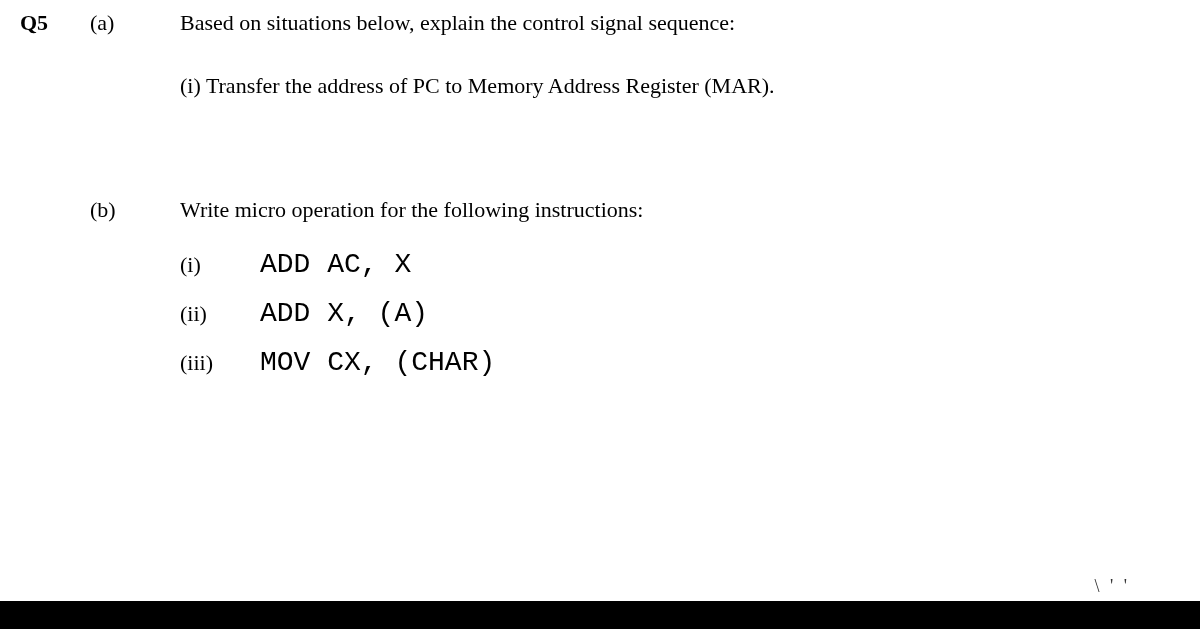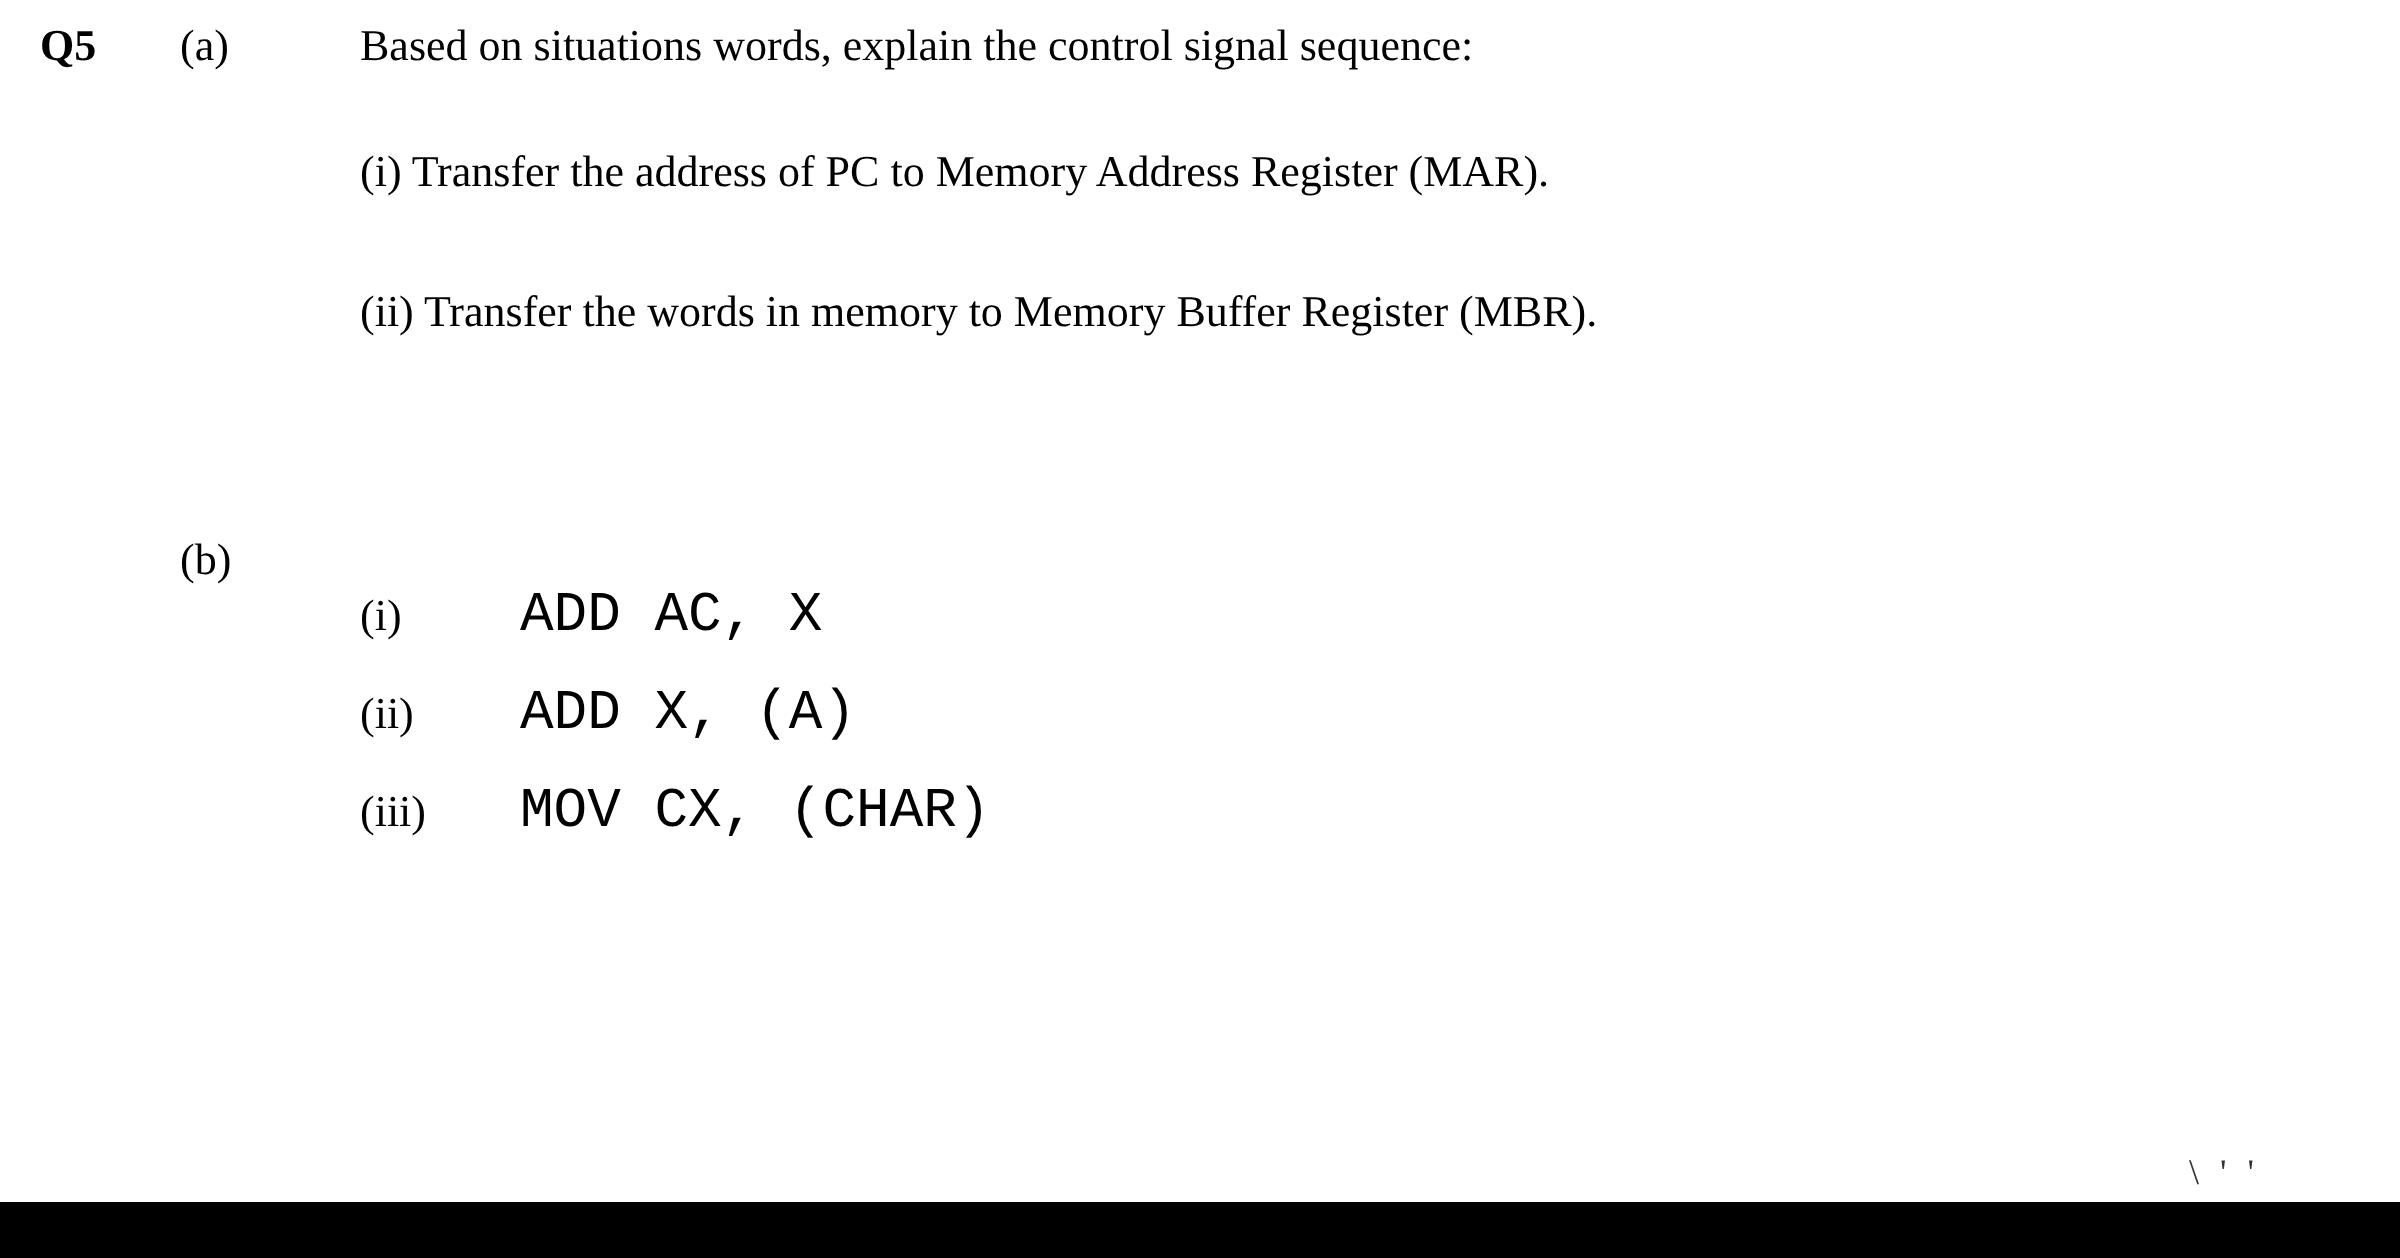--- a/index.html
+++ b/index.html
@@ -77,36 +77,33 @@
   </style>
 </head>
 <body>
 
 <div class="page">
 
   <div class="row">
     <div class="col-qnum">Q5</div>
     <div class="col-part">(a)</div>
     <div class="col-body">
-      <div>Based on situations words, explain the control signal sequence:</div>
+      <div>Based on situations below, explain the control signal sequence:</div>
       <div class="subitem">
         <span>(i)</span>
         <span>Transfer the address of PC to Memory Address Register (MAR).</span>
-      </div>
-      <div class="subitem">
-        <span>(ii)</span>
-        <span>Transfer the words in memory to Memory Buffer Register (MBR).</span>
       </div>
     </div>
   </div>
 
   <div class="row" style="margin-top:30px;">
     <div class="col-qnum"></div>
     <div class="col-part">(b)</div>
     <div class="col-body">
+      <div>Write micro operation for the following instructions:</div>
 
       <div class="list-row" style="margin-top:26px;">
         <div class="list-marker">(i)</div>
         <div class="mono">ADD AC, X</div>
       </div>
 
       <div class="list-row">
         <div class="list-marker">(ii)</div>
         <div class="mono">ADD X, (A)</div>
       </div>

